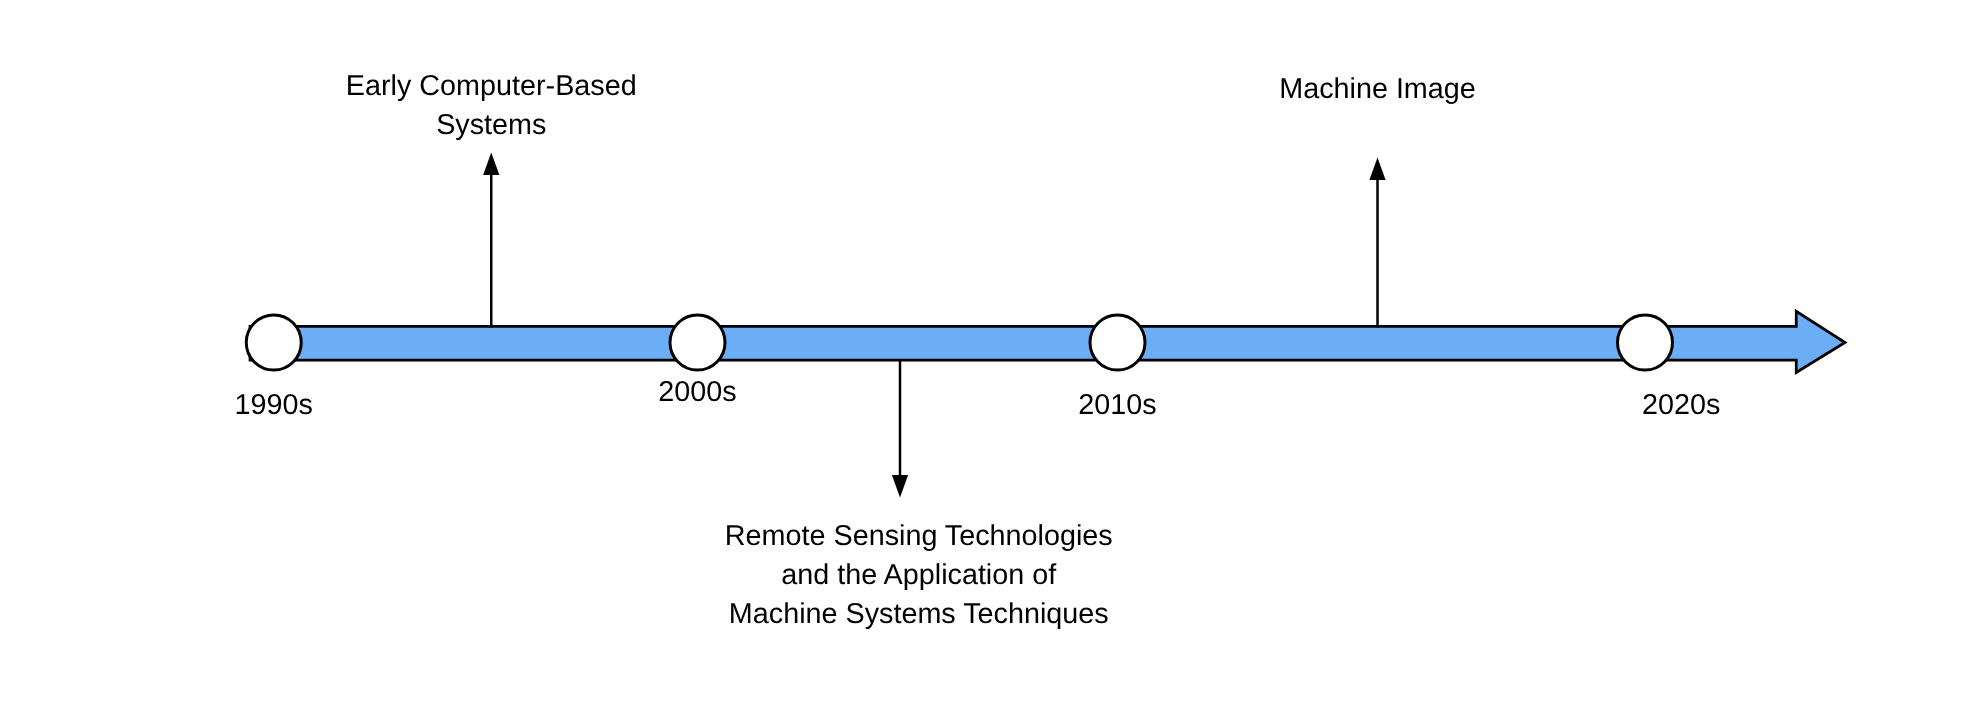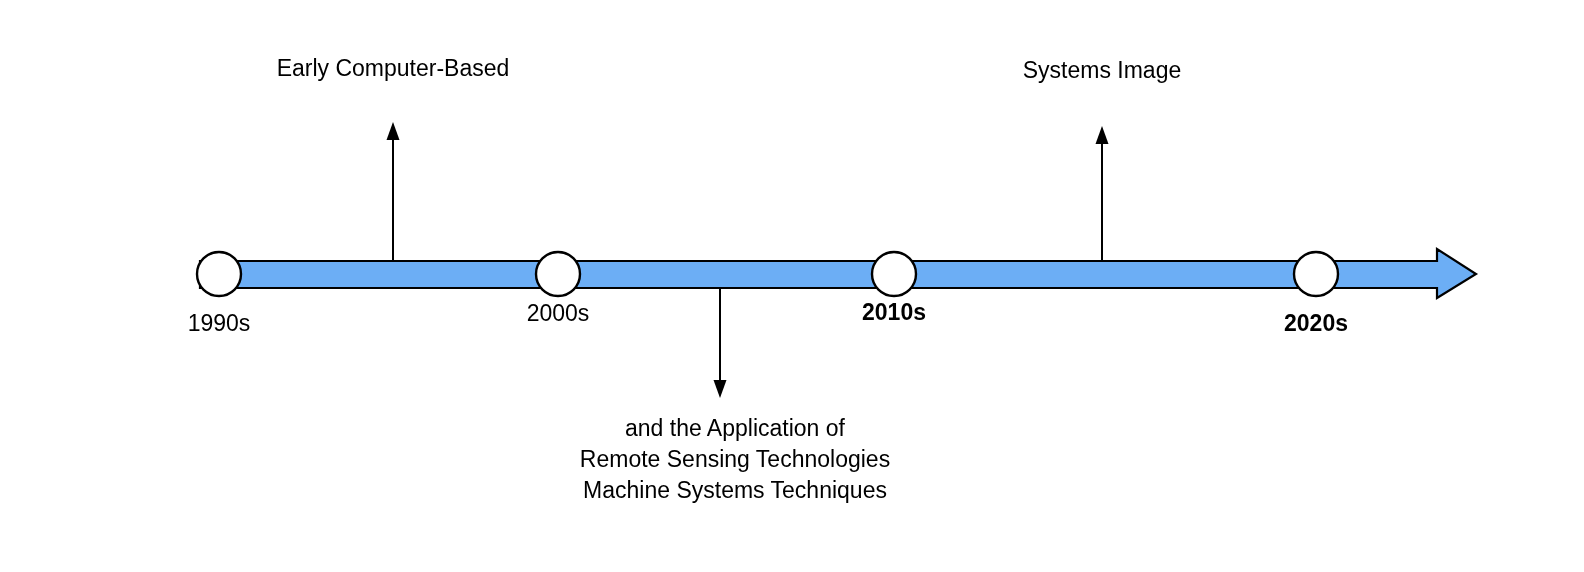--- a/index.html
+++ b/index.html
@@ -76,30 +76,31 @@
     </g>
 
     <circle cx="219" cy="274" r="22" fill="#FFFFFF" stroke="#000000" stroke-width="2.4"></circle>
     <circle cx="558" cy="274" r="22" fill="#FFFFFF" stroke="#000000" stroke-width="2.4"></circle>
     <circle cx="894" cy="274" r="22" fill="#FFFFFF" stroke="#000000" stroke-width="2.4"></circle>
     <circle cx="1316" cy="274" r="22" fill="#FFFFFF" stroke="#000000" stroke-width="2.4"></circle>
   </svg>
 
   <div class="label-text" style="left:393px; top:53px;">
     <span class="label-line">Early Computer-Based</span>
+    <span class="label-line">Systems</span>
   </div>
 
   <div class="label-text" style="left:1102px; top:55px;">
-    <span class="label-line">Systems Image</span>
+    <span class="label-line">Machine Image</span>
   </div>
 
   <div class="label-text" style="left:735px; top:413px;">
+    <span class="label-line">Remote Sensing Technologies</span>
     <span class="label-line">and the Application of</span>
-    <span class="label-line">Remote Sensing Technologies</span>
     <span class="label-line">Machine Systems Techniques</span>
   </div>
 
   <div class="tick-label" style="left:219px; top:310px;">1990s</div>
   <div class="tick-label" style="left:558px; top:300px;">2000s</div>
-  <div class="tick-label" style="left:894px; top:299px;font-weight:bold;">2010s</div>
-  <div class="tick-label" style="left:1316px; top:310px;font-weight:bold;">2020s</div>
+  <div class="tick-label" style="left:894px; top:310px;">2010s</div>
+  <div class="tick-label" style="left:1345px; top:310px;">2020s</div>
 
 </div>
 
 </body></html>

